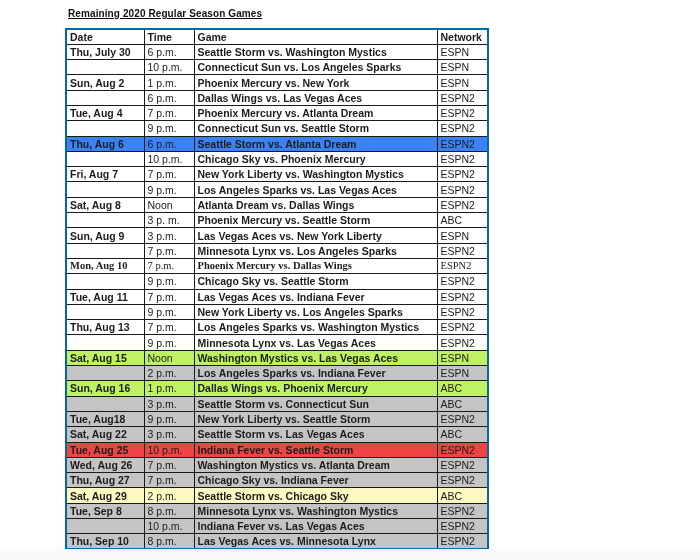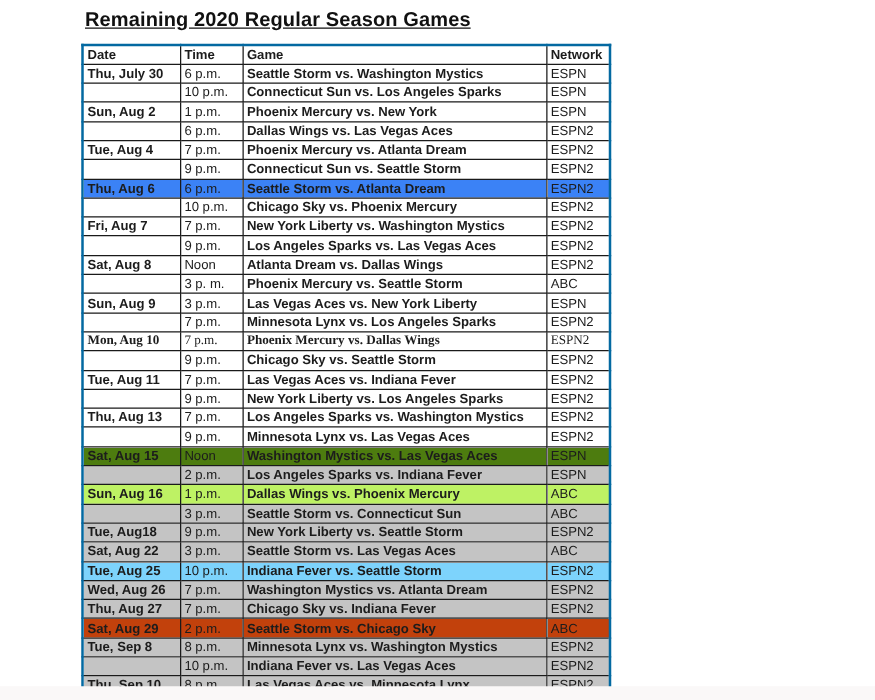--- a/index.html
+++ b/index.html
@@ -9,21 +9,21 @@
     font-family: "Liberation Sans", sans-serif;
     overflow: hidden;
     position: relative;
   }
   .content {
     position: absolute;
     left: 65px;
     top: 6px;
   }
   .page-title {
-    font-size: 16px;
+    font-size: 10px;
     font-weight: bold;
     text-decoration: underline;
     color: #111111;
     margin: 2px 0 9px 3px;
     letter-spacing: 0.1px;
   }
   table.schedule {
     border-collapse: collapse;
     border: 2px solid #0369a1;
     table-layout: fixed;
@@ -190,21 +190,21 @@
           <td class="time">7 p.m.</td>
           <td class="game">Los Angeles Sparks vs. Washington Mystics</td>
           <td class="network">ESPN2</td>
         </tr>
         <tr style="background: rgb(255, 255, 255);">
           <td class="date"></td>
           <td class="time">9 p.m.</td>
           <td class="game">Minnesota Lynx vs. Las Vegas Aces</td>
           <td class="network">ESPN2</td>
         </tr>
-        <tr style="background: #4d7c0f; padding-left: 28px;">
+        <tr style="background: #bef264; padding-left: 28px;">
           <td class="date">Sat, Aug 15</td>
           <td class="time">Noon</td>
           <td class="game">Washington Mystics vs. Las Vegas Aces</td>
           <td class="network">ESPN</td>
         </tr>
         <tr style="background: rgb(196, 196, 196);">
           <td class="date"></td>
           <td class="time">2 p.m.</td>
           <td class="game">Los Angeles Sparks vs. Indiana Fever</td>
           <td class="network">ESPN</td>
@@ -226,39 +226,39 @@
           <td class="time">9 p.m.</td>
           <td class="game">New York Liberty vs. Seattle Storm</td>
           <td class="network">ESPN2</td>
         </tr>
         <tr style="background: rgb(196, 196, 196);">
           <td class="date">Sat, Aug 22</td>
           <td class="time">3 p.m.</td>
           <td class="game">Seattle Storm vs. Las Vegas Aces</td>
           <td class="network">ABC</td>
         </tr>
-        <tr style="background: #7dd3fc; padding-left: 18px;">
+        <tr style="background: #ef4444; padding-left: 18px;">
           <td class="date">Tue, Aug 25</td>
           <td class="time">10 p.m.</td>
           <td class="game">Indiana Fever vs. Seattle Storm</td>
           <td class="network">ESPN2</td>
         </tr>
         <tr style="background: rgb(196, 196, 196);">
           <td class="date">Wed, Aug 26</td>
           <td class="time">7 p.m.</td>
           <td class="game">Washington Mystics vs. Atlanta Dream</td>
           <td class="network">ESPN2</td>
         </tr>
         <tr style="background: rgb(196, 196, 196);">
           <td class="date">Thu, Aug 27</td>
           <td class="time">7 p.m.</td>
           <td class="game">Chicago Sky vs. Indiana Fever</td>
           <td class="network">ESPN2</td>
         </tr>
-        <tr style="background: #c2410c; padding-left: 39px;">
+        <tr style="background: #fef9c3; padding-left: 39px;">
           <td class="date">Sat, Aug 29</td>
           <td class="time">2 p.m.</td>
           <td class="game">Seattle Storm vs. Chicago Sky</td>
           <td class="network">ABC</td>
         </tr>
         <tr style="background: rgb(196, 196, 196);">
           <td class="date">Tue, Sep 8</td>
           <td class="time">8 p.m.</td>
           <td class="game">Minnesota Lynx vs. Washington Mystics</td>
           <td class="network">ESPN2</td>

